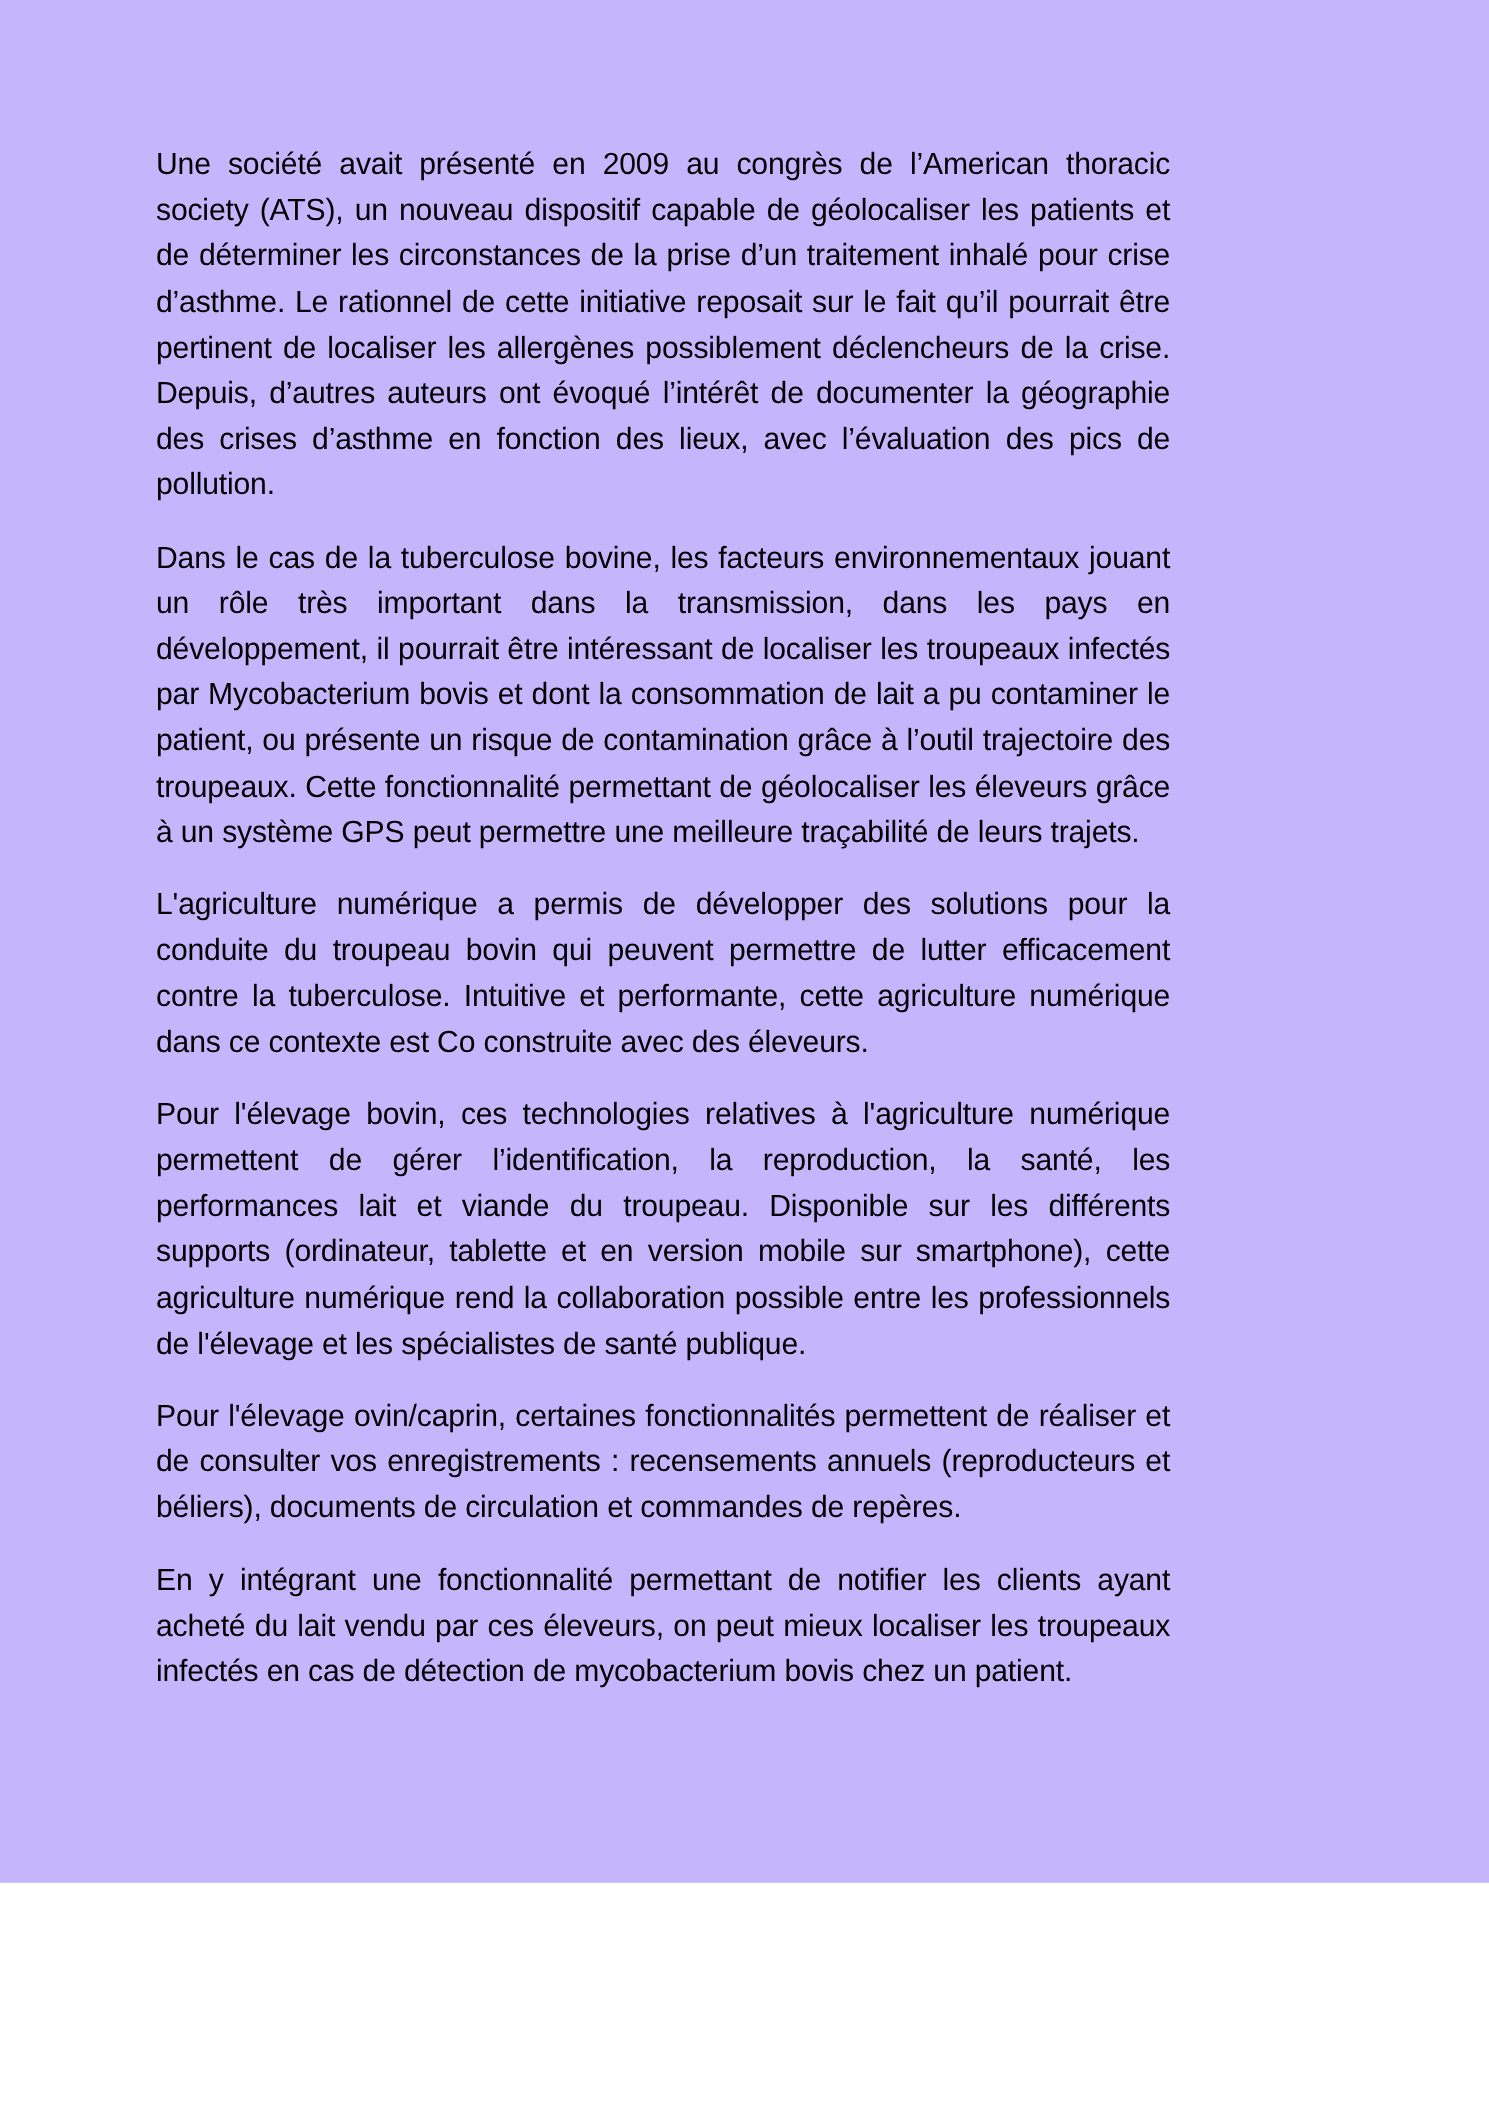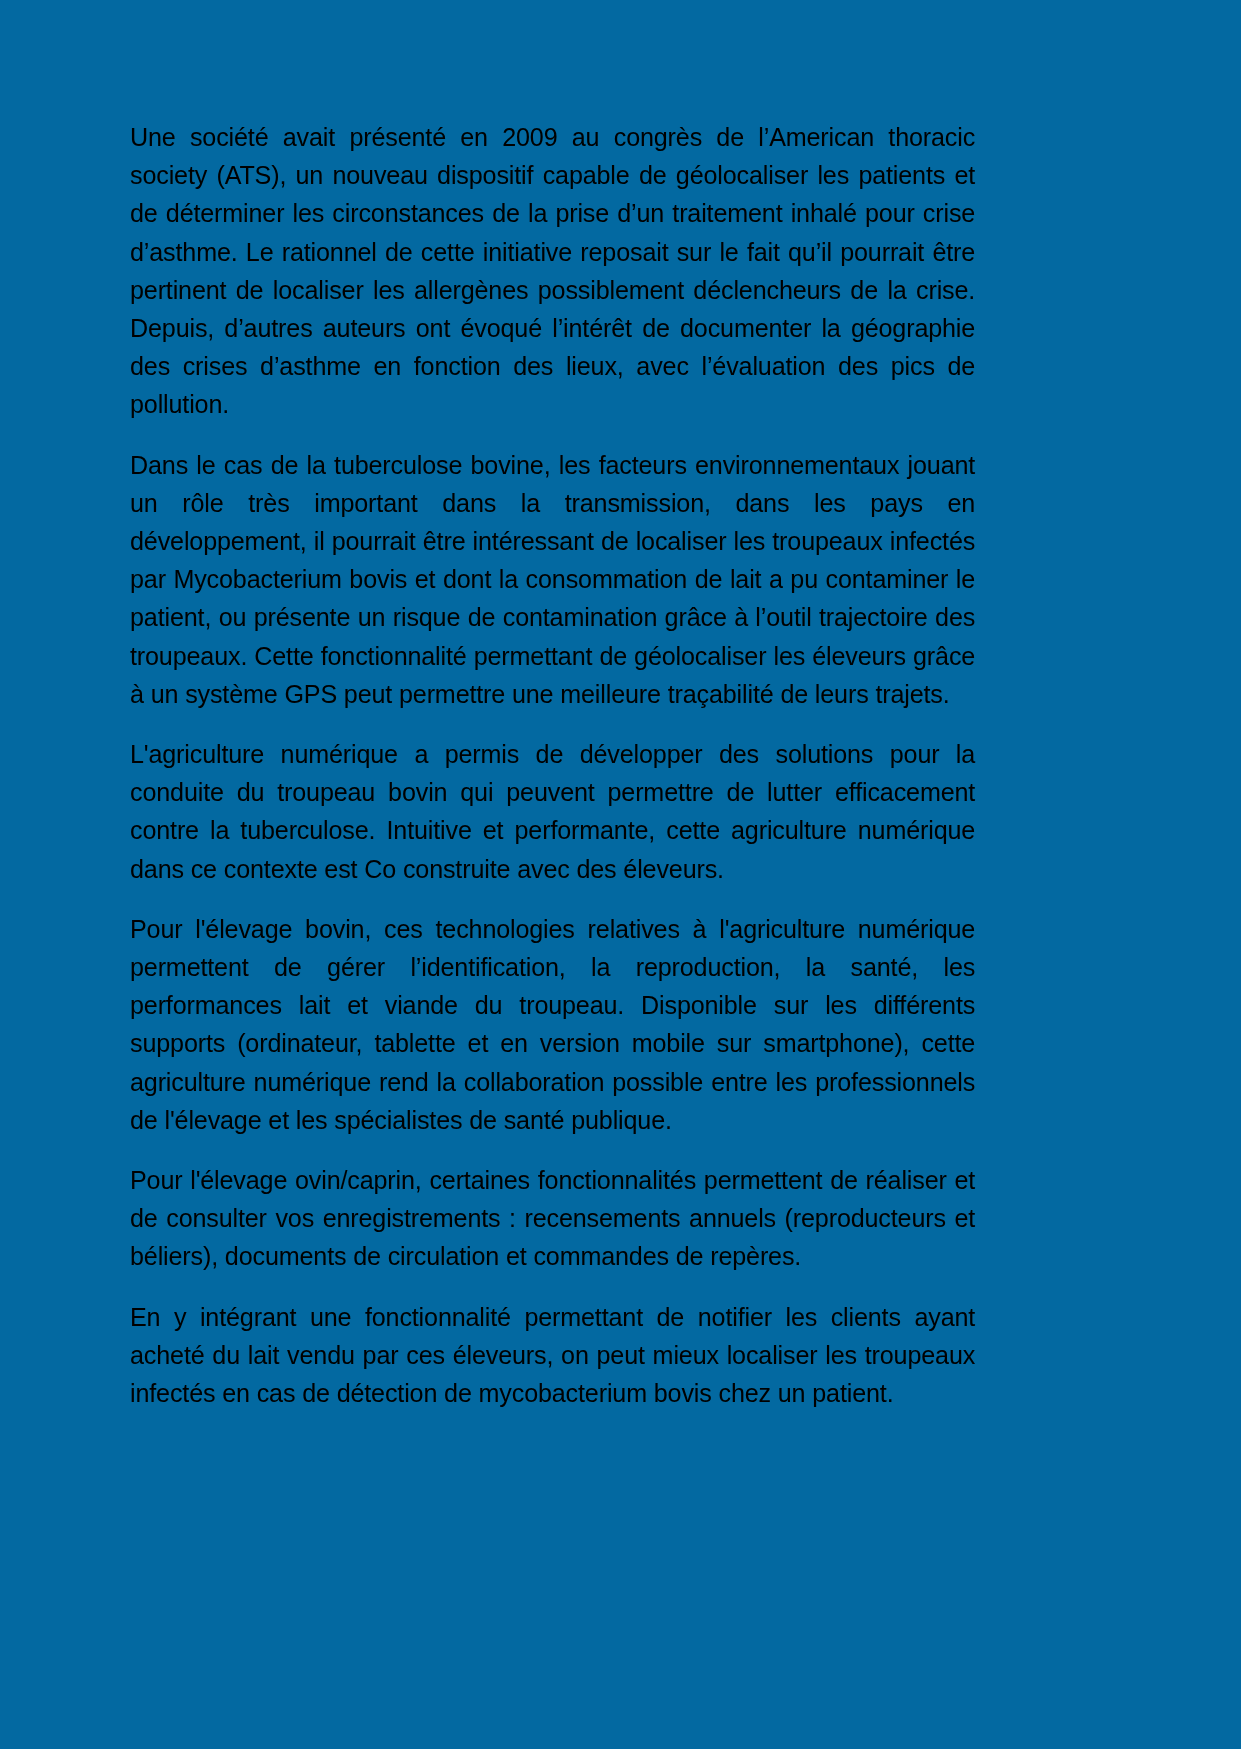--- a/index.html
+++ b/index.html
@@ -10,22 +10,22 @@
   body {
     width: 1241px;
     height: 1755px;
     font-family: "Liberation Sans", "DejaVu Sans", sans-serif;
     color: #000000;
     -webkit-font-smoothing: antialiased;
   }
   .page {
     position: relative;
     width: 1241px;
-    height: 1749px;
-    background: #0369a1;
+    height: 1569px;
+    background: #c4b5fd;
     box-sizing: border-box;
   }
   .text-column {
     position: absolute;
     left: 130px;
     top: 118px;
     width: 858px;
   }
   .para {
     margin: 0 0 22px 0;

